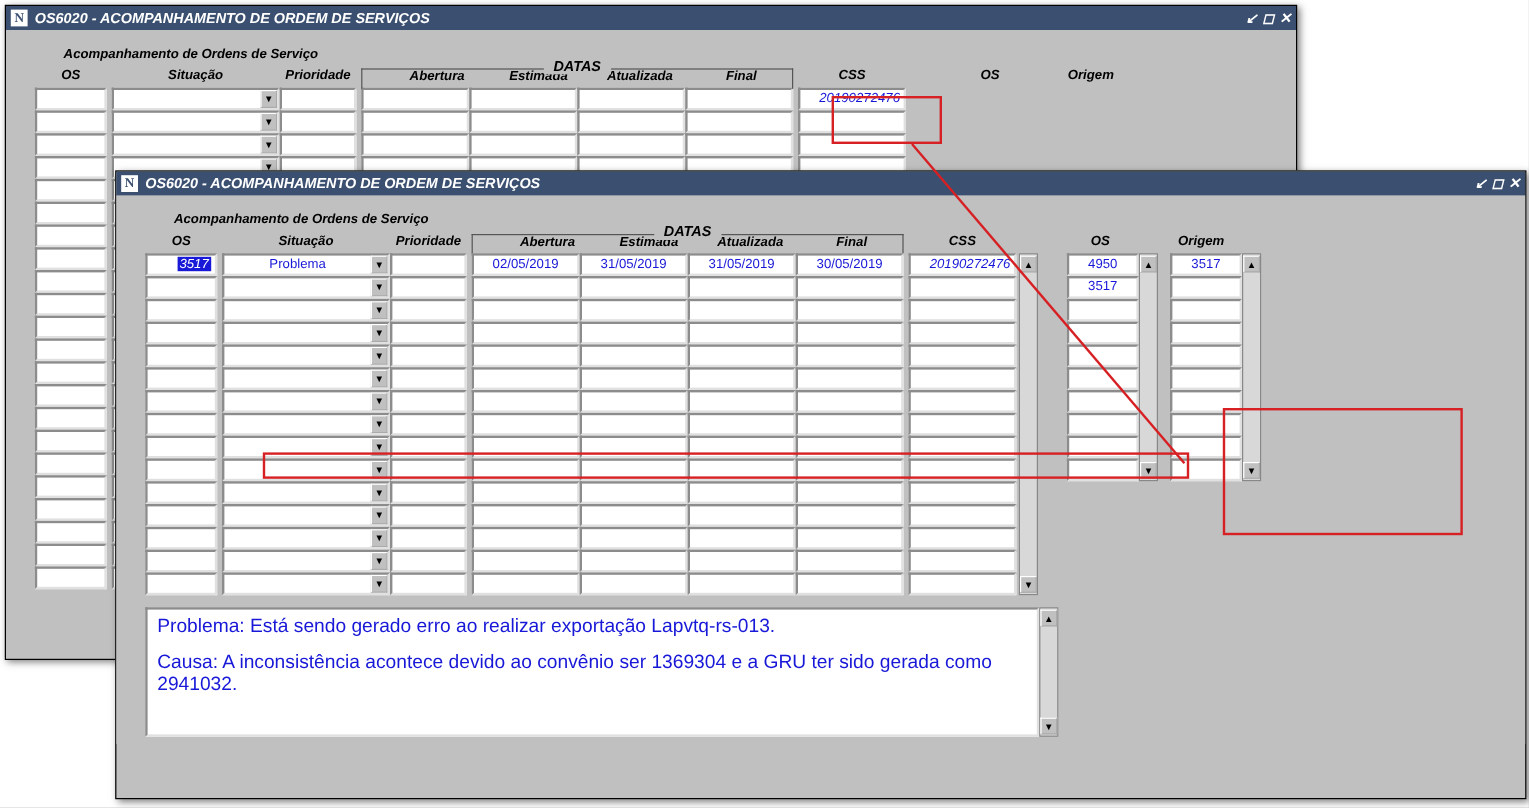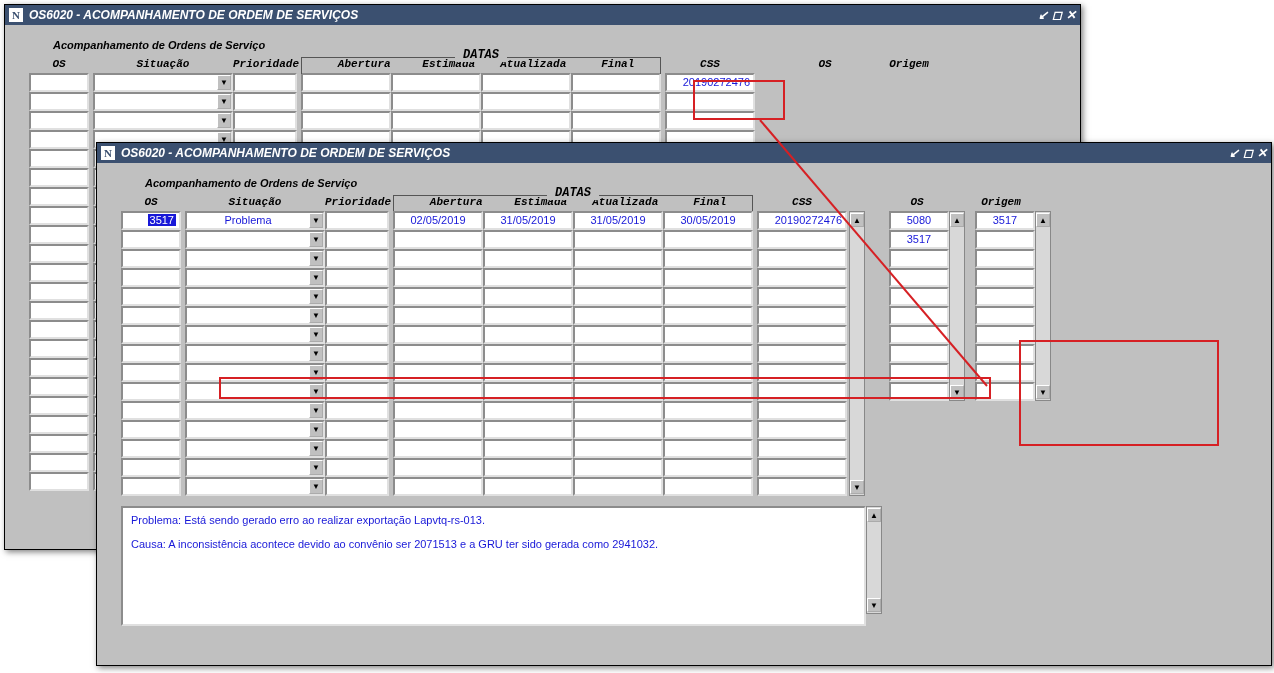--- a/index.html
+++ b/index.html
@@ -64,22 +64,21 @@
   .section-title {
     font-weight: bold;
     font-size: 11px;
     font-style: italic;
     margin: 8px 0 6px 34px;
   }
   .hdr-row {
     display: flex;
     margin-left: 10px;
     margin-bottom: 2px;
-    align-items: center;
-    font-family: Liberation Mono, monospace;
+    align-items: flex-start;
   }
   .col-label {
     font-weight: bold;
     font-size: 11px;
     text-align: center;
     font-style: italic;
   }
   .col-os    { width: 60px; }
   .col-sit   { width: 140px; }
   .col-prio  { width: 64px; }
@@ -120,21 +119,21 @@
     background: #fff;
     height: 19px;
     padding: 1px 3px;
     font-size: 11px;
     color: #1818d8;
     overflow: hidden;
     white-space: nowrap;
     text-overflow: clip;
   }
   .cell.center { text-align: center; }
-  .cell.right { text-align: right; }
+  .cell.right { text-align: right; font-style: italic; }
   .cell.sel { padding:0; display:flex; }
   .dropdown-arrow {
     width: 14px;
     background: #c0c0c0;
     border: 1px outset #fff;
     display:flex; align-items:center; justify-content:center;
     font-size:8px;
     color:#000;
   }
   .cell-text { flex:1; padding:1px 3px; }
@@ -162,24 +161,24 @@
   }
   .red-box {
     position:absolute;
     border: 2px solid #d62024;
     z-index: 40;
     pointer-events:none;
   }
   .desc-box {
     background:#fff;
     border: 2px inset #e0e0e0;
-    height: 120px;
+    height: 108px;
     padding: 6px 8px;
     color:#1818d8;
-    font-size:11px;
+    font-size:16px;
     overflow:auto;
     margin-left:10px;
     width:745px;
   }
   .desc-box p { margin-bottom: 12px; }
   .grids-main { display:flex; align-items:flex-start; }
 
   svg.connector { position:absolute; z-index:35; pointer-events:none; }
 </style>
 </head>
@@ -860,21 +859,21 @@
             <div class="cell col-css right"></div>
           </div>
         </div>
       <div class="scrollbar-v" style="height:285px;margin-left:2px">
         <div class="sb-btn">▲</div>
         <div class="sb-btn">▼</div>
       </div>
       <div class="col-gap"></div>
       <div style="display:flex;">
         <div id="side-os">
-            <div class="cell col-os2 center" style="display: block;">5080</div>
+            <div class="cell col-os2 center" style="display: block;">4950</div>
             <div class="cell col-os2 center" style="display: block;">3517</div>
             <div class="cell col-os2 center" style="display: block;"></div>
             <div class="cell col-os2 center" style="display: block;"></div>
             <div class="cell col-os2 center" style="display: block;"></div>
             <div class="cell col-os2 center" style="display: block;"></div>
             <div class="cell col-os2 center" style="display: block;"></div>
             <div class="cell col-os2 center" style="display: block;"></div>
             <div class="cell col-os2 center" style="display: block;"></div>
             <div class="cell col-os2 center" style="display: block;"></div>
           </div>
@@ -898,21 +897,21 @@
         <div class="scrollbar-v" style="height:190px;">
           <div class="sb-btn">▲</div>
           <div class="sb-btn">▼</div>
         </div>
       </div>
     </div>
 
     <div style="display:flex;margin-top:10px;">
       <div class="desc-box">
         <p>Problema: Está sendo gerado erro ao realizar exportação Lapvtq-rs-013.</p>
-        <p>Causa: A inconsistência acontece devido ao convênio ser 2071513 e a GRU ter sido gerada como 2941032.</p>
+        <p>Causa: A inconsistência acontece devido ao convênio ser 1369304 e a GRU ter sido gerada como 2941032.</p>
       </div>
       <div class="scrollbar-v" style="height:108px;">
         <div class="sb-btn">▲</div>
         <div class="sb-btn">▼</div>
       </div>
     </div>
 
   </div>
 </div>
 

